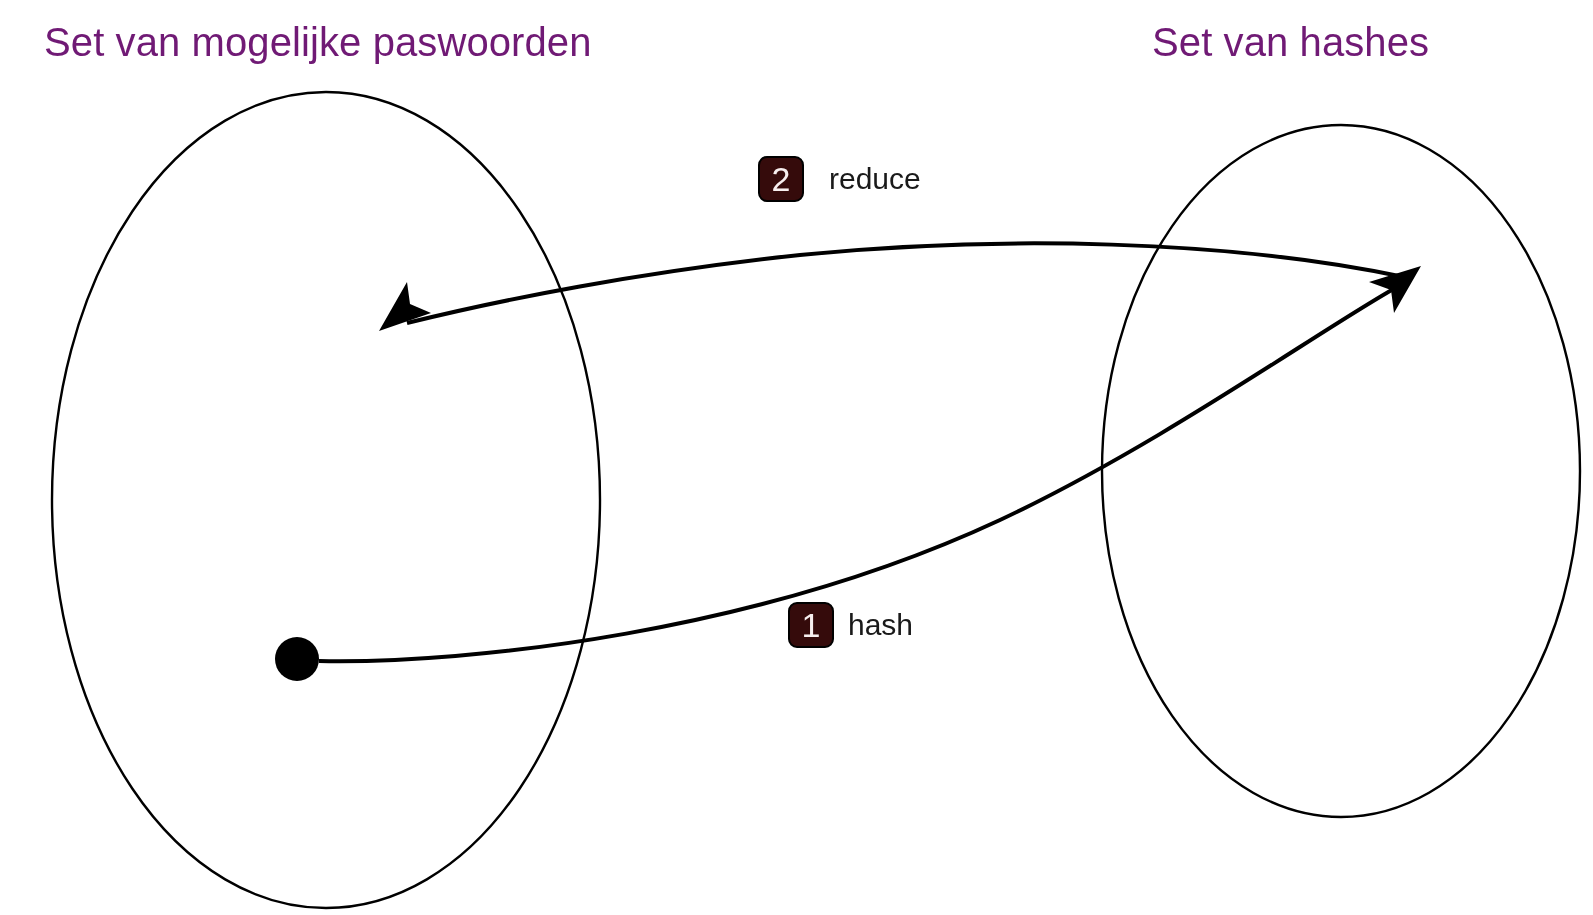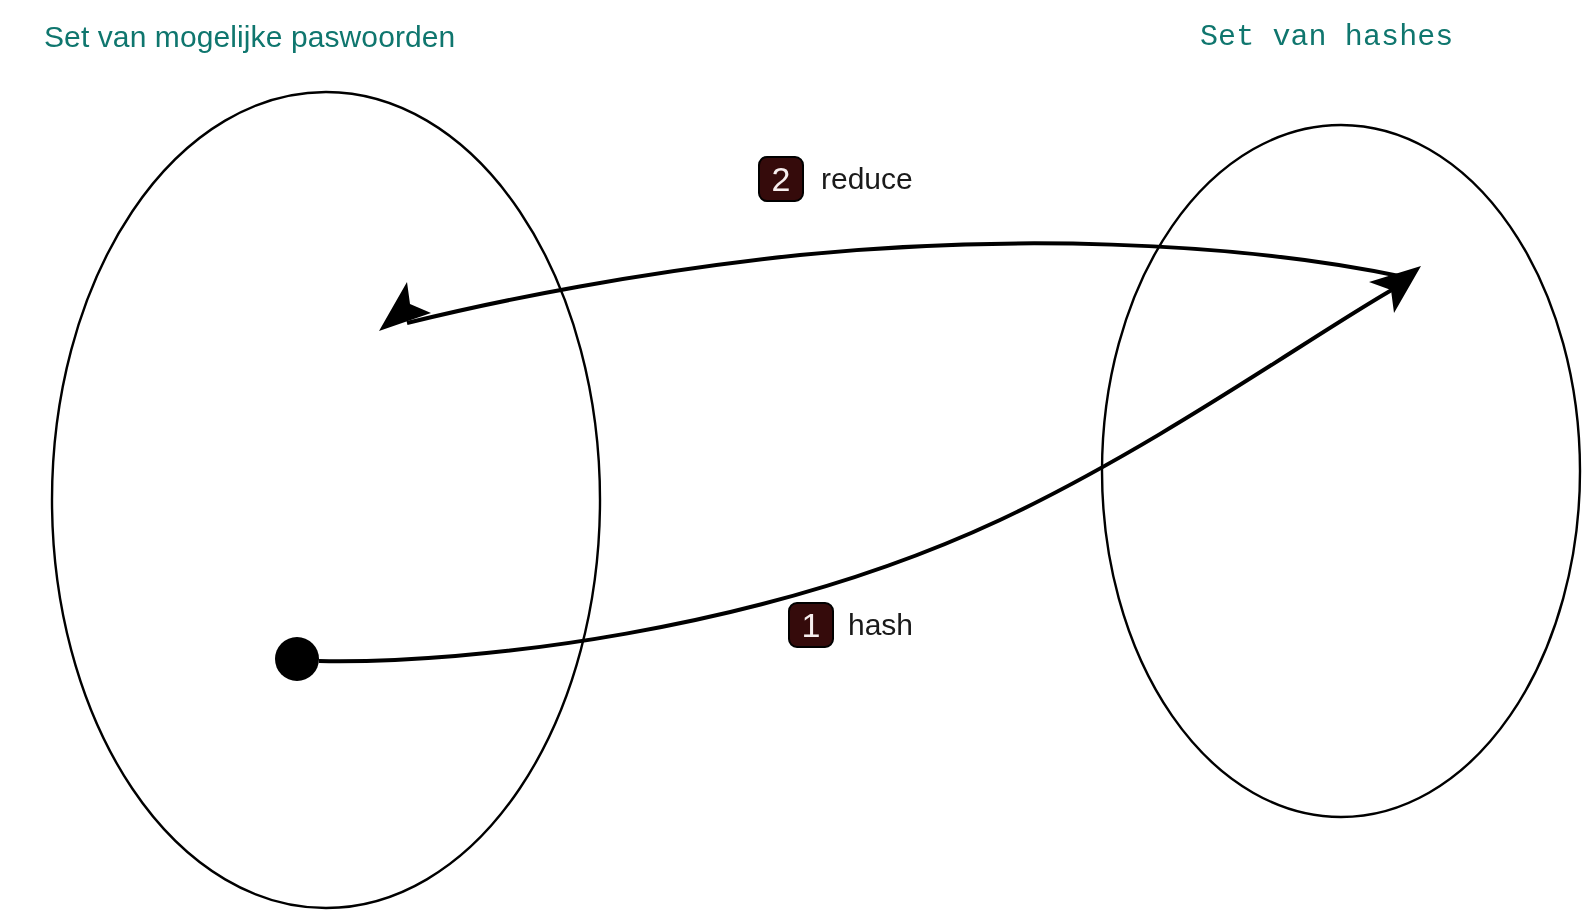--- a/index.html
+++ b/index.html
@@ -22,28 +22,28 @@
   #diagram-svg {
     position: absolute;
     left: 0;
     top: 0;
     width: 1593px;
     height: 915px;
     display: block;
   }
   .set-label {
     position: absolute;
-    font-size: 30px;
+    font-size: 40px;
     line-height: 1;
-    color: #0f766e;
+    color: #701a75;
     white-space: nowrap;
     letter-spacing: 0.1px;
   }
   #label-passwords { left: 44px;  top: 22px; }
-  #label-hashes    { left: 1200px; top: 22px; font-family: Liberation Mono, monospace; }
+  #label-hashes    { left: 1152px; top: 22px; }
 
   .step {
     position: absolute;
     display: flex;
     align-items: center;
     white-space: nowrap;
   }
   .step-badge {
     display: inline-flex;
     align-items: center;
@@ -58,21 +58,21 @@
     font-size: 34px;
     line-height: 1;
     font-family: "Liberation Sans", sans-serif;
   }
   .step-text {
     font-size: 30px;
     line-height: 1;
     color: #1a1a1a;
   }
   #step-reduce { left: 758px; top: 156px; }
-  #step-reduce .step-text { margin-left: 17px; }
+  #step-reduce .step-text { margin-left: 25px; }
   #step-hash   { left: 788px; top: 602px; }
   #step-hash .step-text { margin-left: 14px; }
 </style>
 </head>
 <body>
 
 <div id="canvas">
 
   <svg id="diagram-svg" viewBox="0 0 1593 915" xmlns="http://www.w3.org/2000/svg">
 

